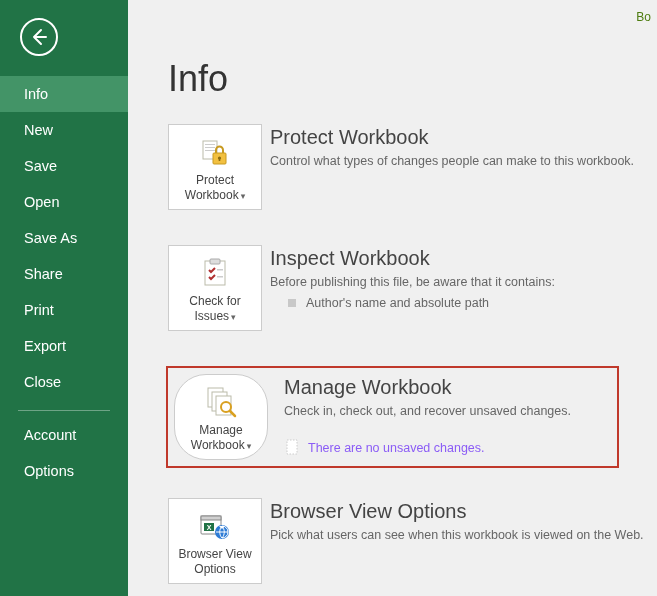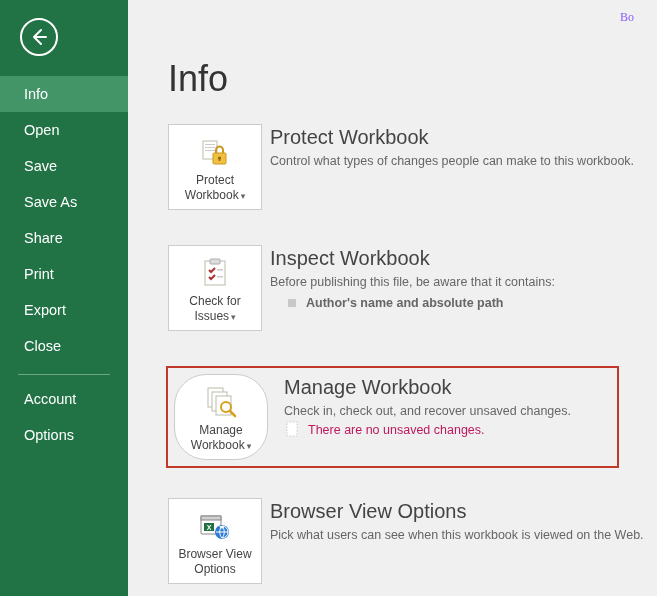--- a/index.html
+++ b/index.html
@@ -45,24 +45,23 @@
     }
     .main {
       position: absolute;
       left: 128px; top: 0;
       width: 529px;
       height: 596px;
       padding: 0 0 0 40px;
     }
     .topright {
       position: absolute;
-      right: 23px; top: 10px;
+      right: 6px; top: 10px;
       font-size: 12px;
-      color: #8b5cf6;
-      font-family: Liberation Serif, serif;
+      color: #4d7c0f;
     }
     .page-title {
       font-size: 36px;
       font-weight: 300;
       color: #333;
       margin-top: 58px;
       margin-bottom: 24px;
     }
     .section {
       display: flex;
@@ -129,51 +128,51 @@
       color: #666;
       line-height: 1.4;
       text-align: right;
     }
     .bullet-row {
       display: flex;
       align-items: center;
       margin-top: 4px;
       font-size: 12.5px;
       color: #666;
-      font-weight: bold;
     }
     .bullet-row .sq {
       width: 8px; height: 8px;
       background: #c8c8c8;
       margin: 0 10px 0 18px;
       flex-shrink: 0;
     }
     .status-row {
       display: flex;
       align-items: center;
-      margin-top: 0;
+      margin-top: 18px;
       font-size: 12.5px;
-      color: #be185d;
+      color: #8b5cf6;
     }
     .status-row .doc-icon {
       margin: 0 8px 0 2px;
     }
   </style>
 </head>
 <body>
 
 <div class="sidebar">
   <div class="back-btn">
     <svg width="20" height="20" viewBox="0 0 20 20">
       <path d="M12 3 L5 10 L12 17 M5 10 L17 10" stroke="#fff" stroke-width="2" fill="none" stroke-linecap="round" stroke-linejoin="round"></path>
     </svg>
   </div>
   <div class="nav-item selected"><span>Info</span></div>
+  <div class="nav-item"><span>New</span></div>
+  <div class="nav-item"><span>Save</span></div>
   <div class="nav-item"><span>Open</span></div>
-  <div class="nav-item"><span>Save</span></div>
   <div class="nav-item"><span>Save As</span></div>
   <div class="nav-item"><span>Share</span></div>
   <div class="nav-item"><span>Print</span></div>
   <div class="nav-item"><span>Export</span></div>
   <div class="nav-item"><span>Close</span></div>
   <div class="nav-divider"></div>
   <div class="nav-item"><span>Account</span></div>
   <div class="nav-item"><span>Options</span></div>
 </div>
 

